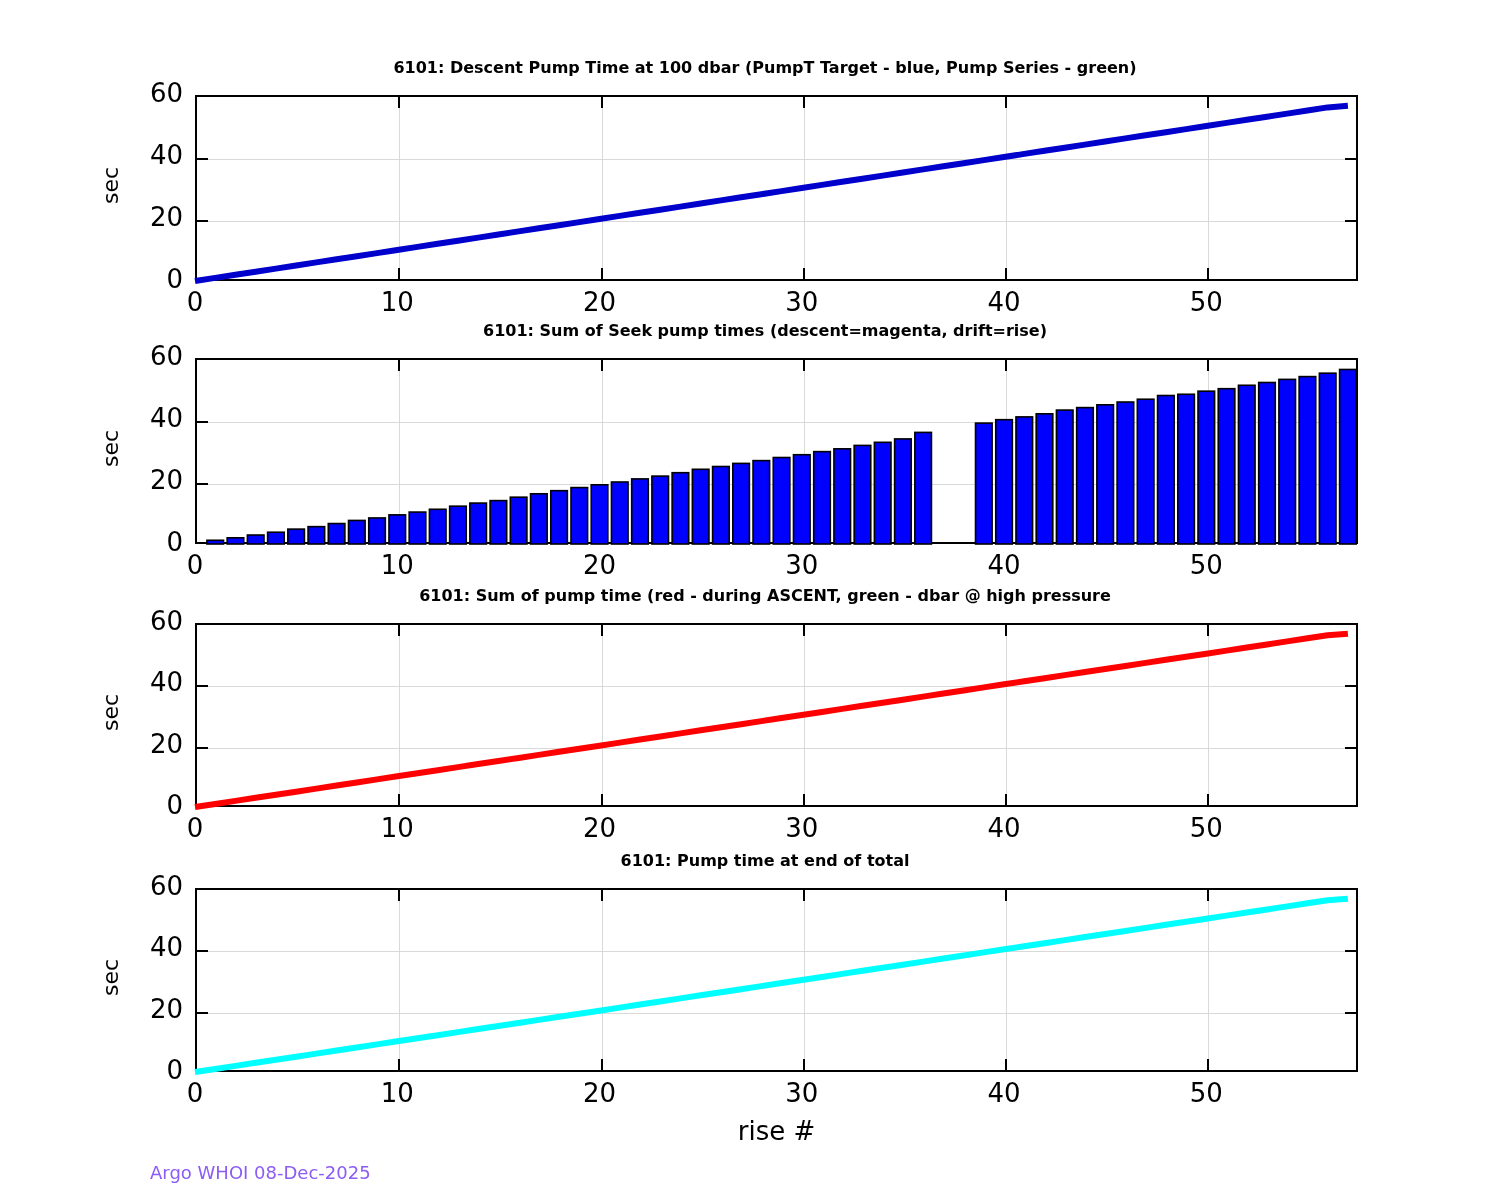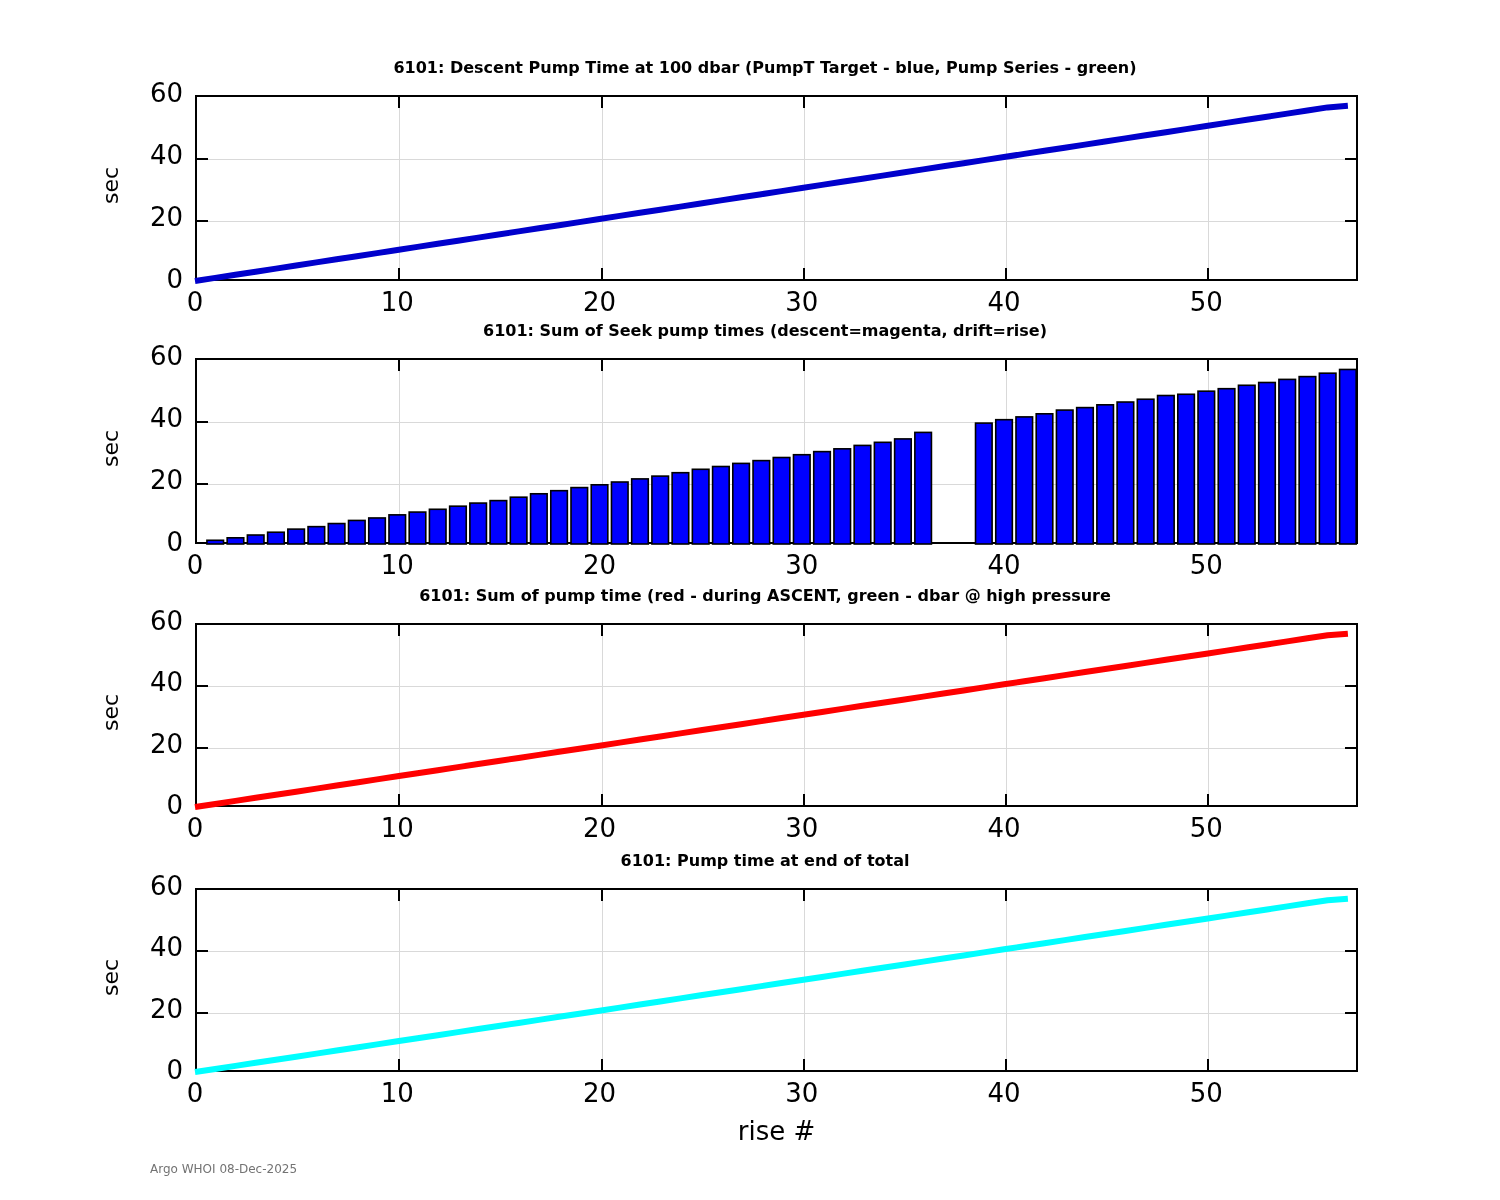--- a/index.html
+++ b/index.html
@@ -85,22 +85,22 @@
   .xlabel {
     position: absolute;
     font-size: 26px;
     color: #000000;
     text-align: center;
     white-space: nowrap;
     font-family: "DejaVu Sans", "Liberation Sans", sans-serif;
   }
   .footer-note {
     position: absolute;
-    font-size: 12px;
-    color: #737373;
+    font-size: 18px;
+    color: #8b5cf6;
     white-space: nowrap;
     font-family: "DejaVu Sans", "Liberation Sans", sans-serif;
   }
   .plot-svg {
     position: absolute;
     left: 0; top: 0;
     overflow: visible;
   }
 </style>
 </head>

